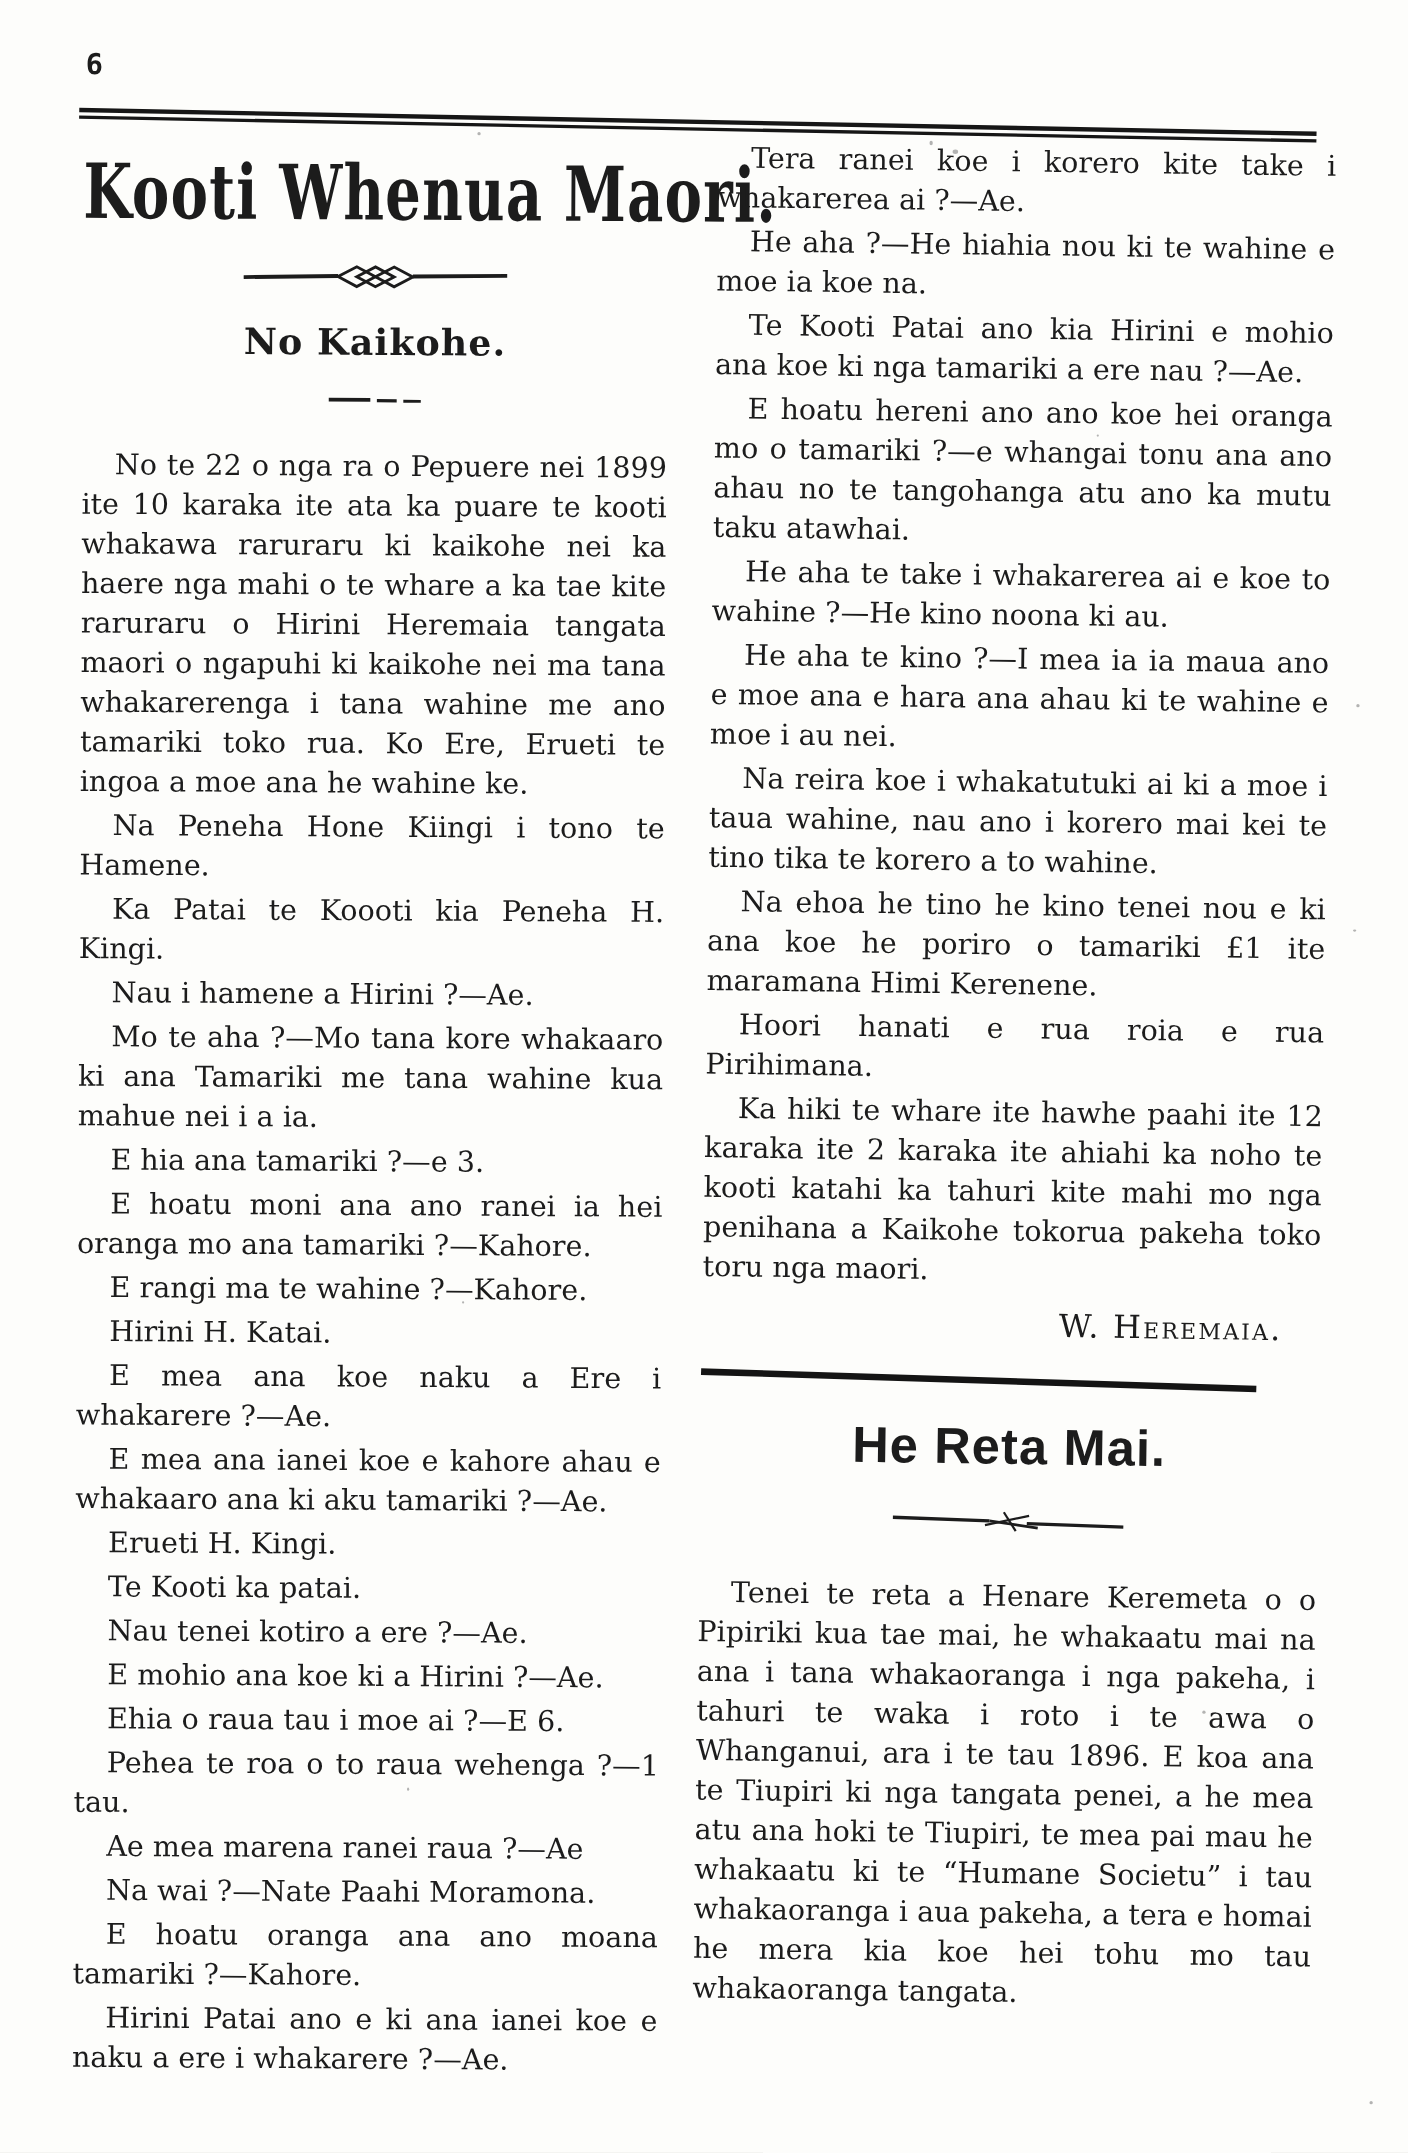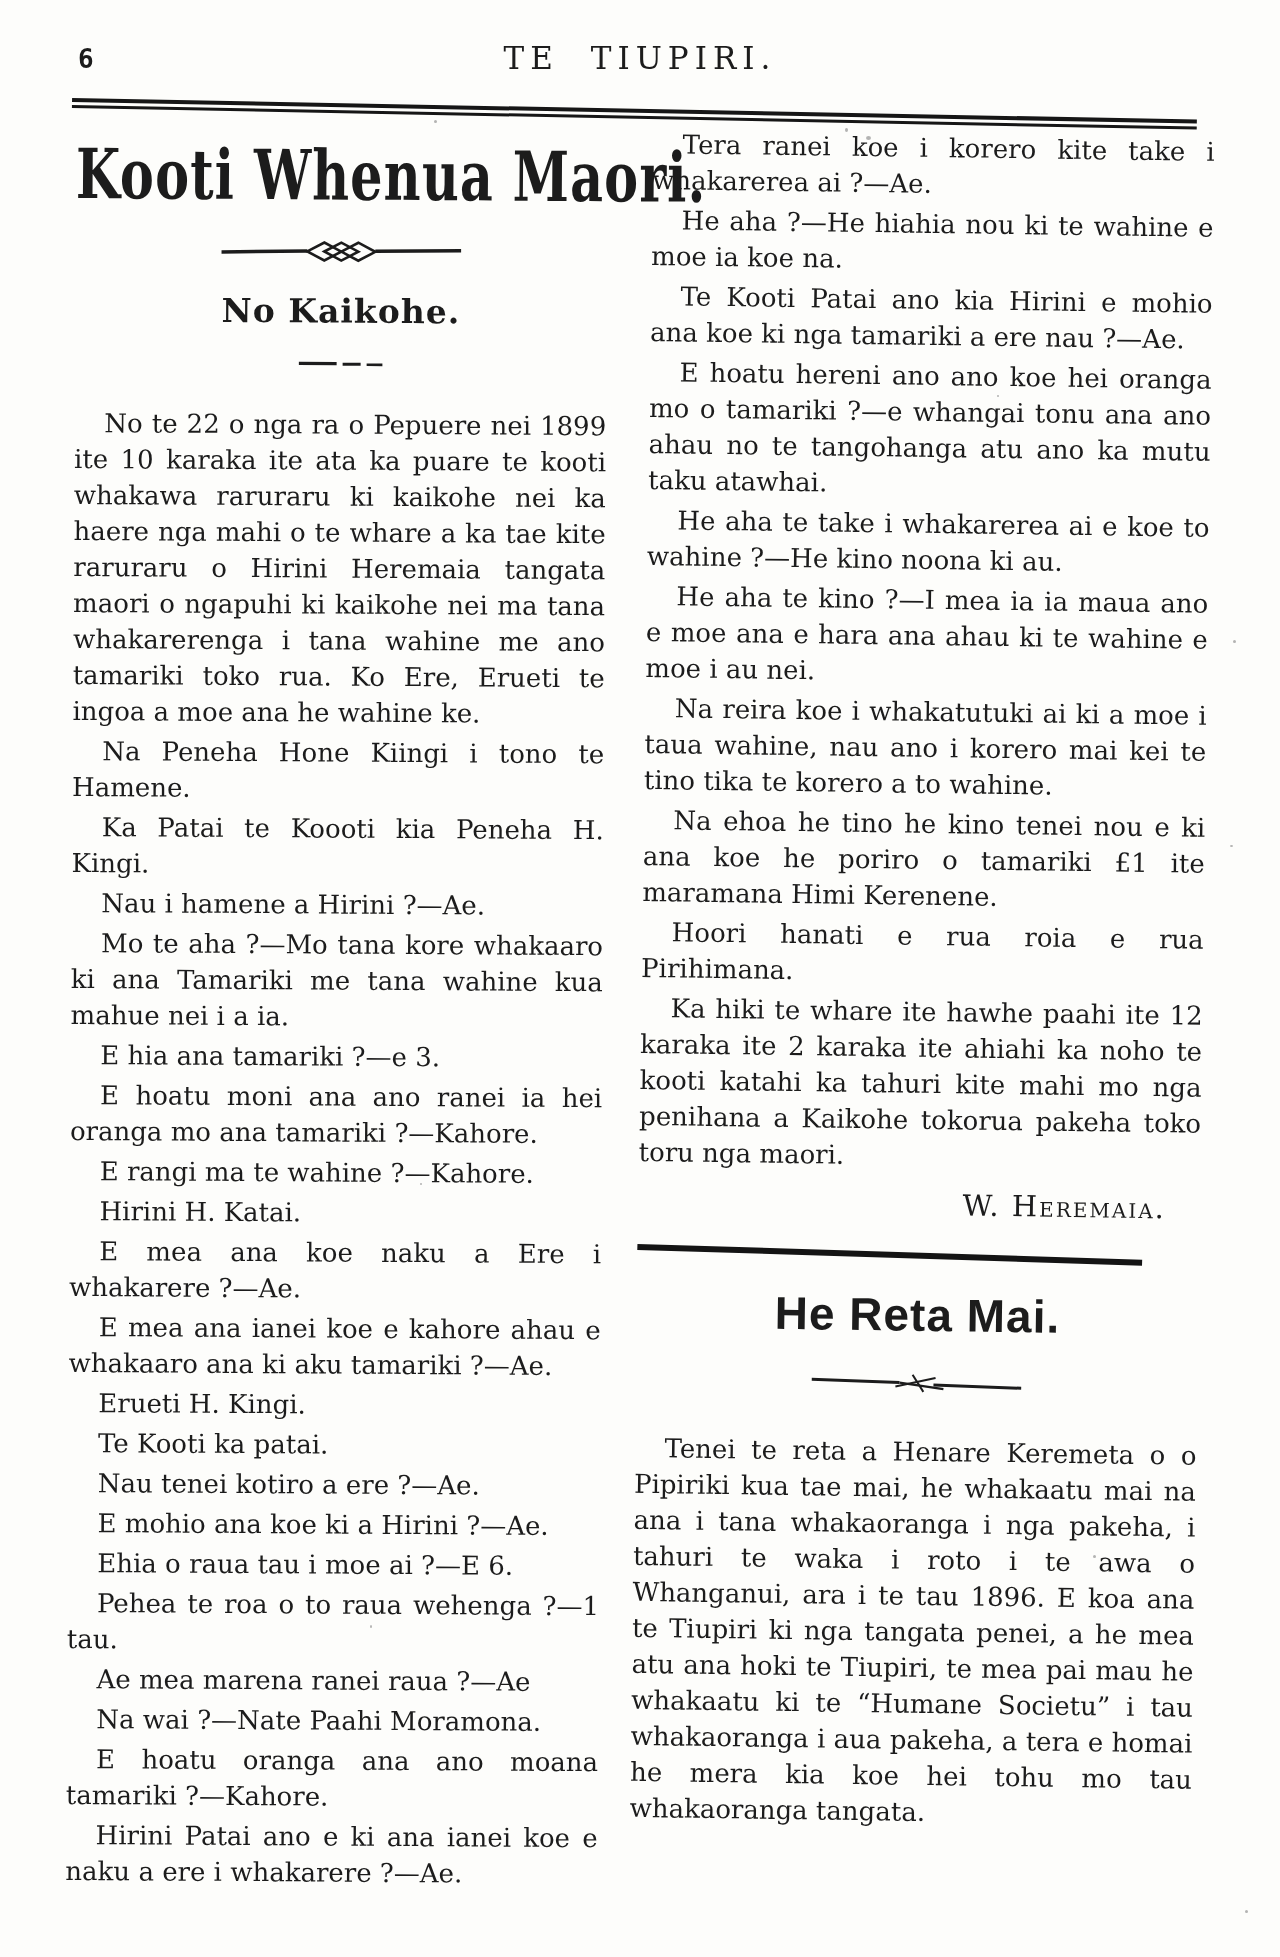--- a/index.html
+++ b/index.html
@@ -77,21 +77,20 @@
   .letter-paras { margin-top:38px; }
   .speck { position:absolute; background:#777; border-radius:50%; opacity:.55; }
   svg .stroke { stroke:#1c1c1c; fill:none; }
 </style>
 </head>
 <body>
 
 <div class="page">
 
   <div class="page-number">6</div>
-  <div class="masthead">TE TIUPIRI.</div>
   <div class="top-rule"></div>
 
   <div class="col-left">
     <h1 class="headline">Kooti Whenua Maori.</h1>
 
     <svg class="knot-ornament" width="240" height="28" viewBox="0 0 240 28">
       <line class="stroke" x1="0" y1="15" x2="86" y2="13.5" stroke="#1c1c1c" stroke-width="3.5"></line>
       <line class="stroke" x1="154" y1="13.5" x2="240" y2="12.5" stroke="#1c1c1c" stroke-width="3.5"></line>
       <path d="M86 14 L103 5 L120 14 L103 23 Z" fill="none" stroke="#1c1c1c" stroke-width="2.6"></path>
       <path d="M103 14 L120 5 L137 14 L120 23 Z" fill="none" stroke="#1c1c1c" stroke-width="2.6"></path>

